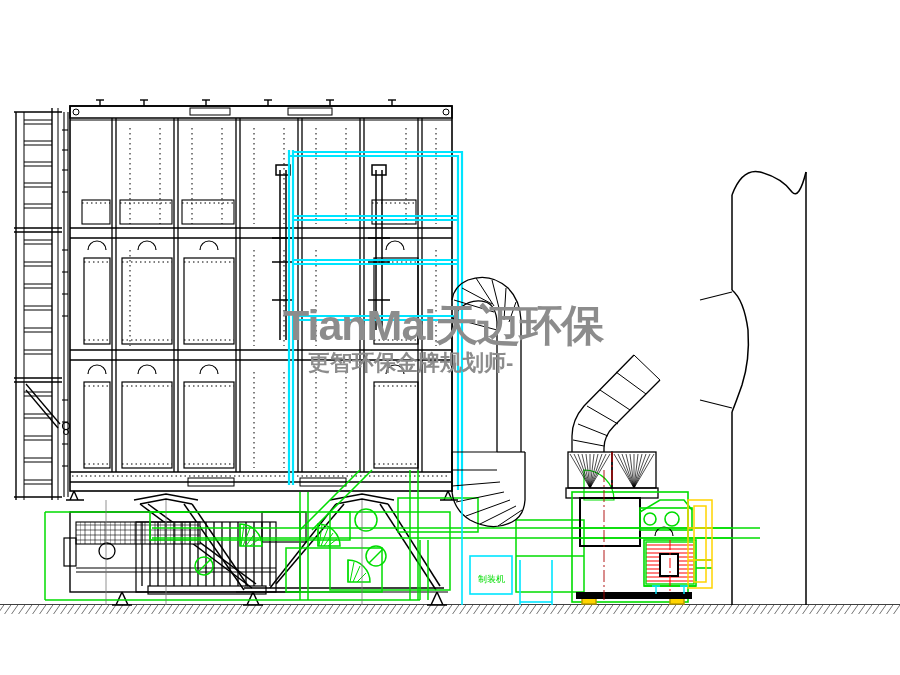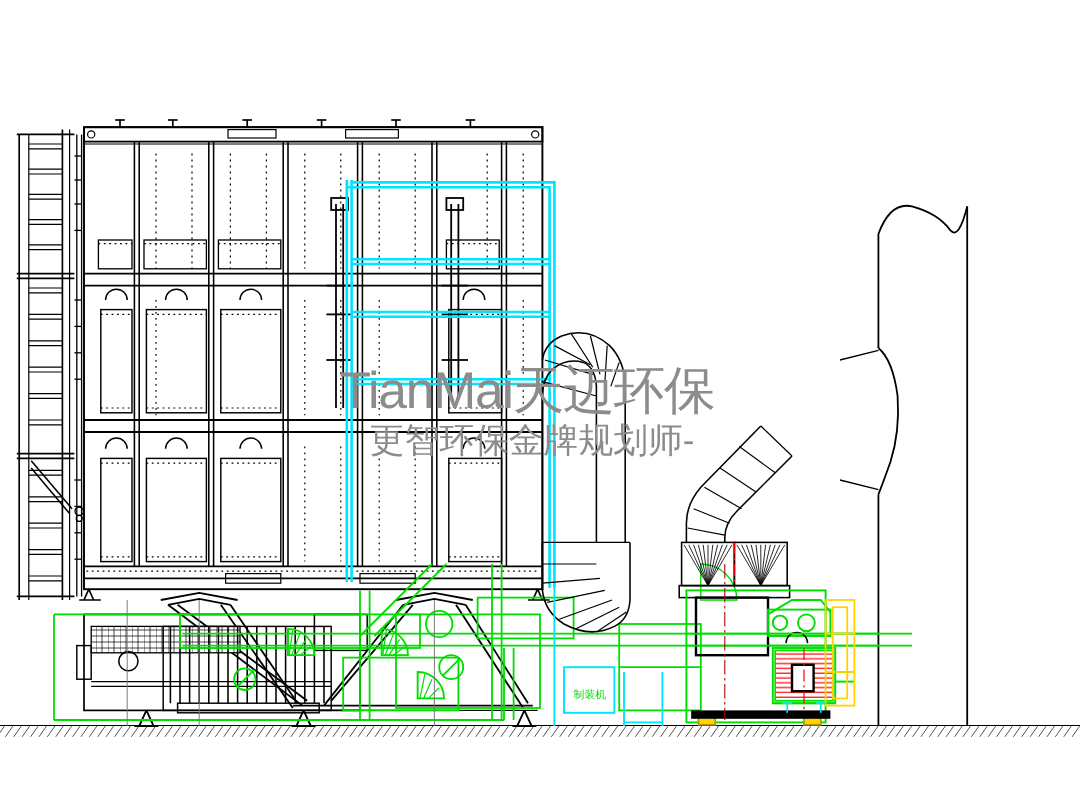--- a/index.html
+++ b/index.html
@@ -1,23 +1,23 @@
 <!DOCTYPE html>
 <html><head>
 <meta charset="utf-8">
 <style>
   html,body{margin:0;padding:0;background:#ffffff;}
   body{width:900px;height:675px;overflow:hidden;
        font-family:"Liberation Sans","DejaVu Sans",sans-serif;}
   #stage{position:relative;width:900px;height:675px;background:#fff;}
   #stage svg{position:absolute;left:0;top:0;}
   .wm{position:absolute;pointer-events:none;user-select:none;
-      color:#8c8c8c;font-weight:normal;white-space:nowrap;}
+      color:#8c8c8c;font-weight:bold;white-space:nowrap;}
   #wm1{left:283px;top:297px;font-size:43px;letter-spacing:-1px;}
-  #wm2{left:308px;top:348px;font-size:29px;letter-spacing:0px;}
+  #wm2{left:308px;top:348px;font-size:22px;letter-spacing:0px;}
 </style>
 </head>
 <body>
 
 <div id="stage">
 
 <svg width="900" height="675" viewBox="0 0 900 675">
   <defs>
     <pattern id="groundHatch" width="7" height="10" patternUnits="userSpaceOnUse" patternTransform="skewX(-35)">
       <rect width="7" height="10" fill="#fff"></rect>

